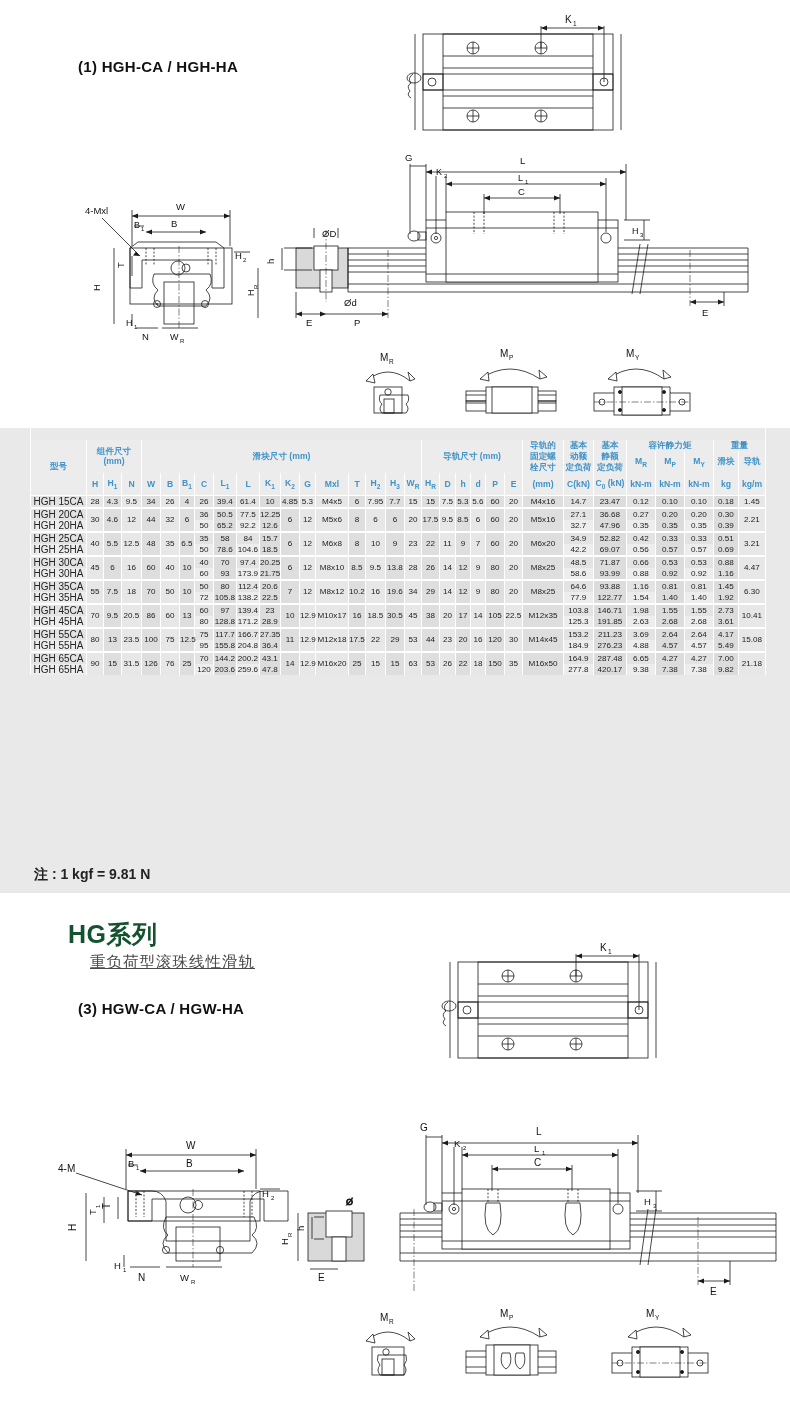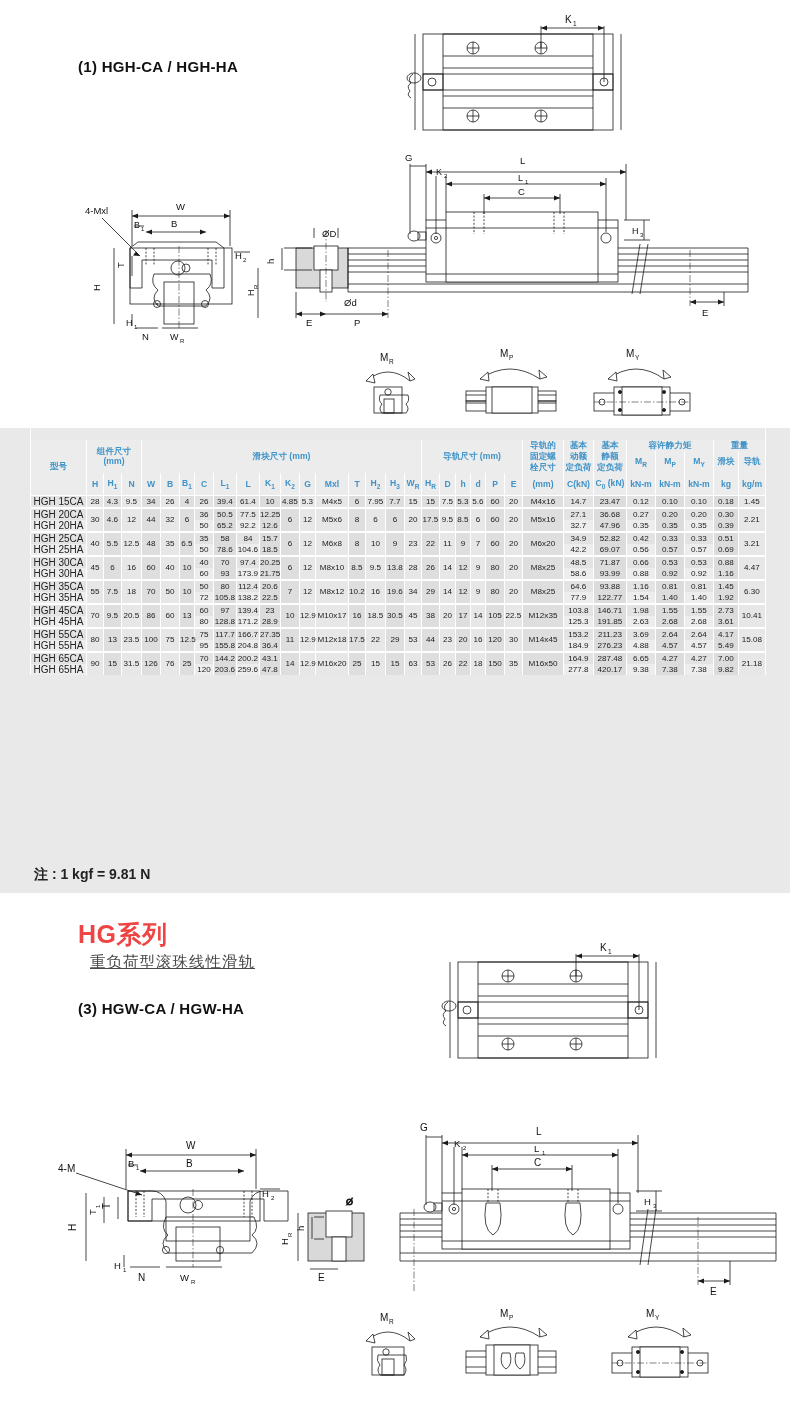--- a/index.html
+++ b/index.html
@@ -7,21 +7,21 @@
     width:790px;height:1404px;background:#ffffff;
     font-family:"Liberation Sans","DejaVu Sans",sans-serif;
     color:#1a1a1a;overflow:hidden;position:relative;
   }
   .page{position:relative;width:790px;height:1404px;}
 
   
   .h-title{position:absolute;left:78px;top:26px;font-size:15.5px;font-weight:700;letter-spacing:.3px;color:#111;}
   .h-sub{position:absolute;left:78px;top:58px;font-size:15px;font-weight:700;letter-spacing:.3px;color:#111;}
 
-  .hg-brand{position:absolute;left:78px;top:918px;font-size:25px;font-weight:700;color:#ef4444;letter-spacing:.5px;}
+  .hg-brand{position:absolute;left:68px;top:918px;font-size:25px;font-weight:700;color:#14532d;letter-spacing:.5px;}
   .hg-tag{position:absolute;left:90px;top:952px;font-size:15.5px;color:#4a4a4a;letter-spacing:1px;text-decoration:underline;}
   .h-sub2{position:absolute;left:78px;top:1000px;font-size:15px;font-weight:700;color:#111;letter-spacing:.3px;}
 
   
   .dwg{position:absolute;}
   .dwg svg{display:block;overflow:visible;}
 
   
   .tbl-wrap{position:absolute;left:0;top:428px;width:790px;height:465px;background:#e9e9e9;}
   table.spec{border-collapse:collapse;table-layout:fixed;margin-left:30px;width:735px;

